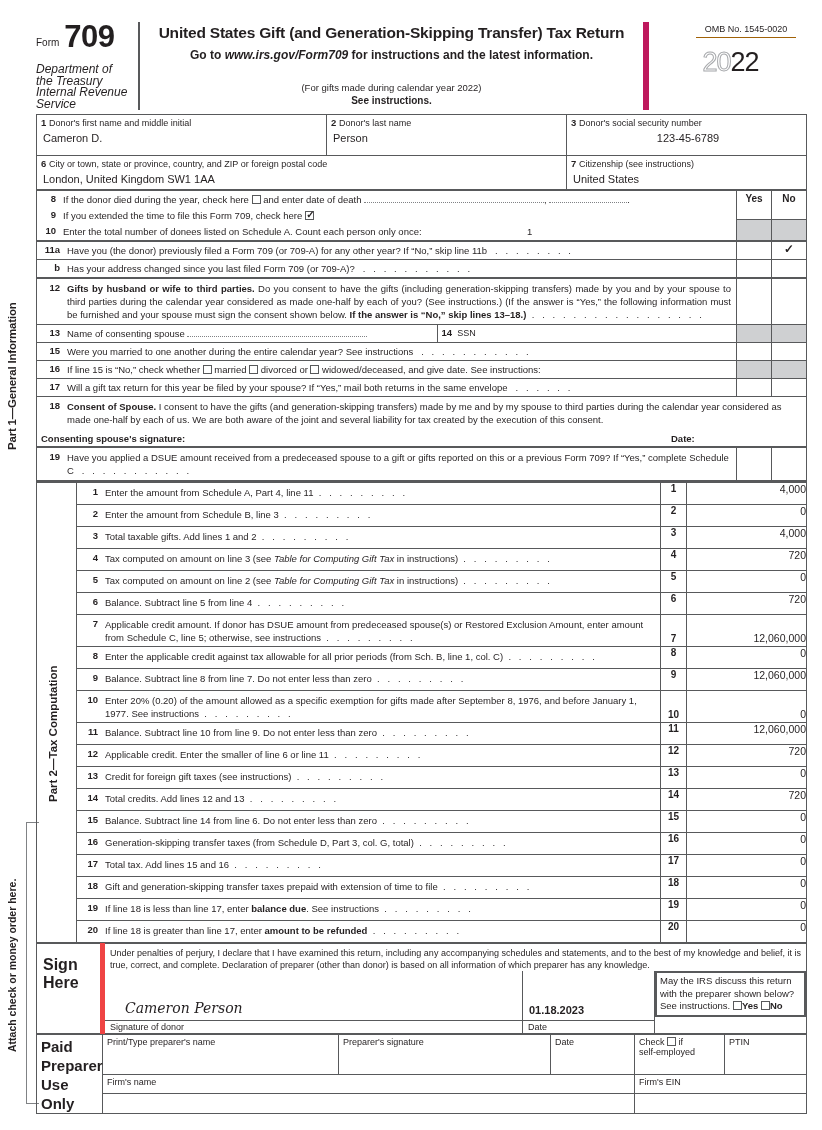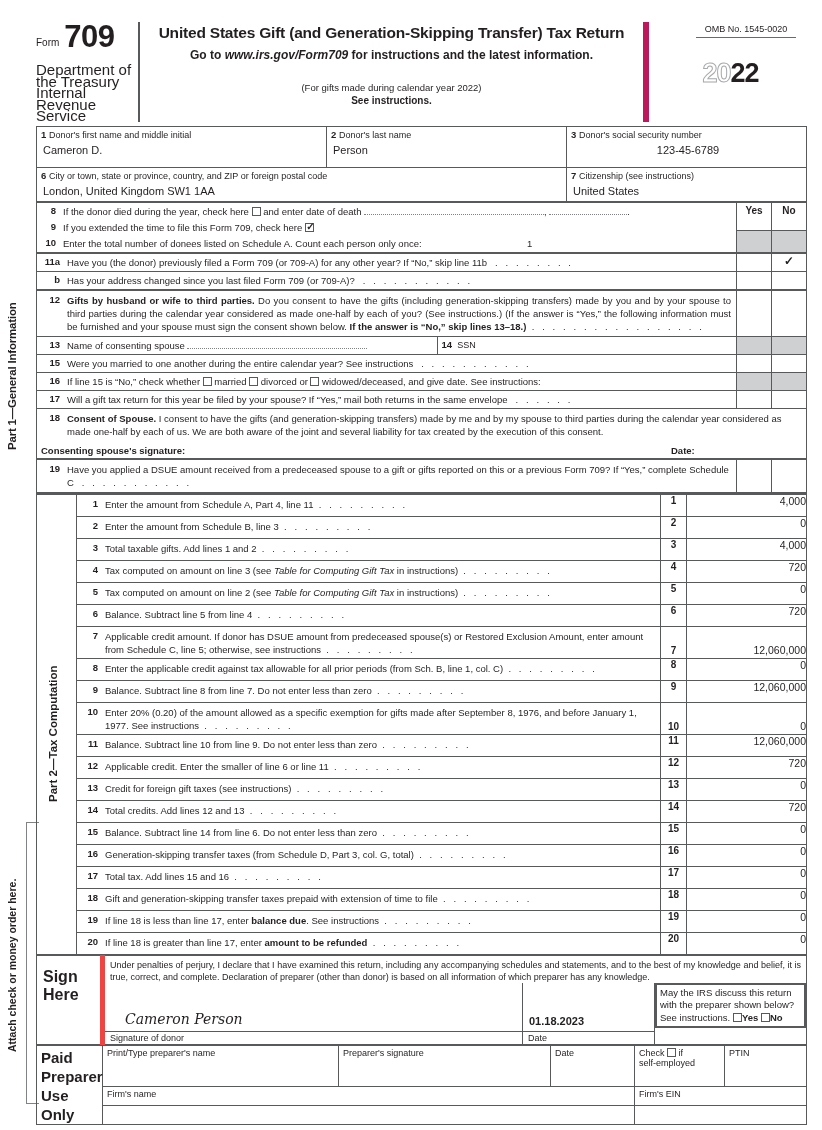--- a/index.html
+++ b/index.html
@@ -16,29 +16,29 @@
   .b { font-weight:bold; }
   .i { font-style:italic; }
   .ct { text-align:center; }
 
   
   .hdr { display:flex; width:760px; margin-left:36px; margin-top:22px; }
   .hdr-l { width:104px; border-right:2px solid #58595b; padding-right:6px; }
   .form-row { display:flex; align-items:flex-end; gap:5px; }
   .form-word { font-size:10px; padding-bottom:4px; }
   .form-num { font-size:31px; font-weight:bold; letter-spacing:-0.5px; line-height:30px;}
-  .dept { font-size:15px; line-height:11.5px; margin-top:12px; }
+  .dept { font-size:12px; line-height:11.5px; margin-top:12px;font-style:italic; }
   .hdr-c { flex:1; text-align:center; border-right:6px solid #be185d; padding:2px 6px 0 6px;}
   .title { font-size:15.5px; font-weight:bold; letter-spacing:-0.2px; }
   .goto { font-size:12px; font-weight:bold; margin-top:6px; }
   .gifts { font-size:9.5px; margin-top:20px; }
   .seeinst { font-size:10px; font-weight:bold; margin-top:2px; }
   .hdr-r { width:147px; text-align:center; }
   .omb { font-size:9px; padding:2px 0 3px 0; border-bottom:1px solid #a16207;margin-left:47px; }
-  .year { font-size:27px; font-weight:bold; letter-spacing:-1px; margin-top:20px;padding-left:16px; }
+  .year { font-size:27px; font-weight:normal; letter-spacing:-1px; margin-top:9px;padding-left:16px; }
   .year .lite { color:#ffffff; -webkit-text-stroke:1px #a7a9ac; }
 
   
   .body-wrap { position:relative; margin-left:36px; width:770px; }
   table.frm { border-collapse:collapse; width:770px; table-layout:fixed; }
   table.frm td { border:1px solid #58595b; vertical-align:top; padding:0; }
   .cell { padding:2px 3px 2px 4px; position:relative; }
   .lbl { font-size:9px; }
   .val { font-size:11px; padding-left:2px; padding-top:4px; white-space:nowrap; }
   .num { font-weight:bold; font-size:9.5px; }

